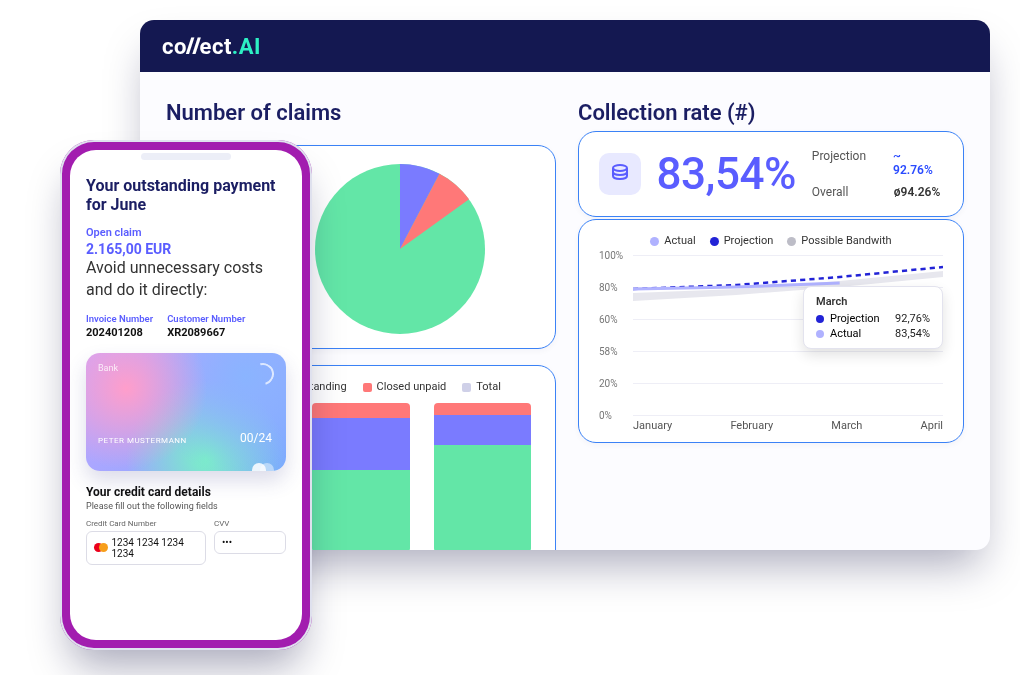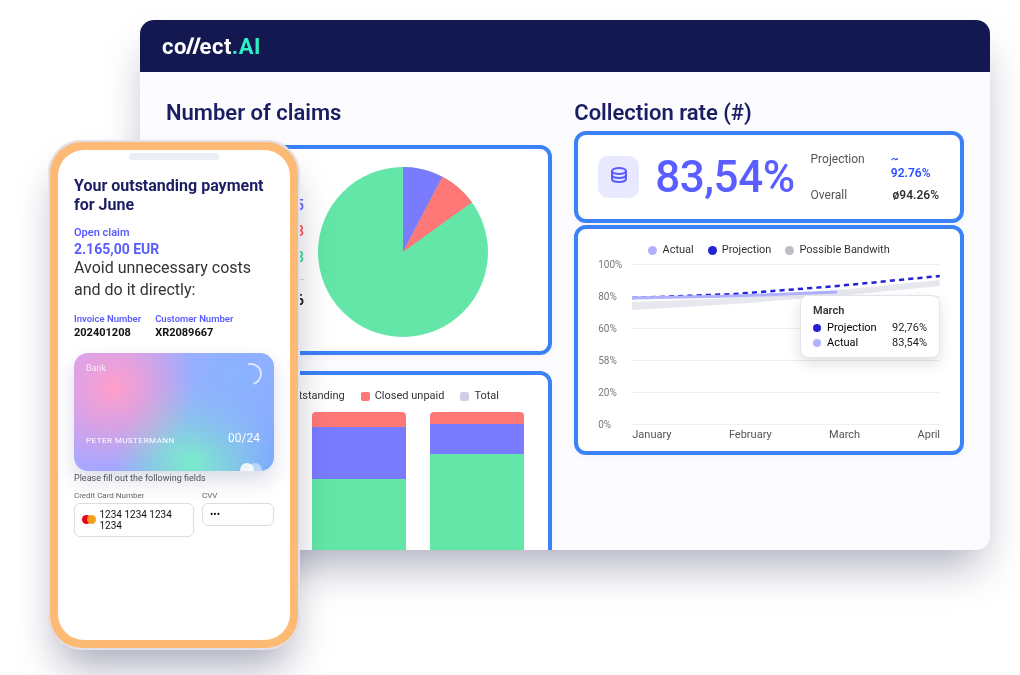--- a/index.html
+++ b/index.html
@@ -21,21 +21,21 @@
   }
   .logo { font-size: 22px; font-weight: 700; color:#fff; letter-spacing:.5px;}
   .logo .ai { color:#2df0c4; }
   .logo .slashl { display:inline-block; transform: skewX(-18deg); }
 
   .d-body { padding: 28px 26px 26px; display:flex; gap:22px; }
   .col-l { width: 390px; display:flex; flex-direction:column; gap:16px;}
   .col-r { flex:1; display:flex; flex-direction:column; gap:2px;}
 
   h2.section { font-size:22px; font-weight:600; color:#1b1e63; margin-bottom:4px;}
-  .card { background:#fff; border:4px solid #3b82f6; border-radius:12px; box-shadow:0 2px 6px rgba(20,24,81,.04); }
+  .card { background:#fff; border:1px solid #3b82f6; border-radius:18px; box-shadow:0 2px 6px rgba(20,24,81,.04); }
 
   
   .pie-card { padding:18px 14px 14px; display:flex; gap:14px; align-items:center;}
   .pie-legend { width:120px; font-size:14px; text-align:right; display:flex; flex-direction:column; gap:10px;}
   .pie-legend .v0{color:#6b6cff;font-weight:600;}
   .pie-legend .v1{color:#ff5b5b;font-weight:600;}
   .pie-legend .v2{color:#38e08f;font-weight:600;}
   .pie-legend hr{border:none;border-top:1px solid #dcdce9;margin:4px 0 2px;}
   .pie-legend .vt{color:#111;font-weight:600;}
   .pie-wrap{width:170px;height:170px;}
@@ -82,22 +82,22 @@
   .tooltip{position:absolute;right:20px;top:66px;background:#fff;border:1px solid #e3e3ee;border-radius:8px;box-shadow:0 6px 14px rgba(0,0,0,.12);padding:8px 12px;font-size:11px;min-width:140px;}
   .tooltip .tt-title{font-weight:600;color:#333;margin-bottom:4px;}
   .tooltip .tt-row{display:flex;align-items:center;gap:6px;justify-content:space-between;margin-top:2px;}
   .tooltip .dot{width:8px;height:8px;border-radius:50%;display:inline-block;}
   .tooltip .dot.dp{background:#2223d6;}
   .tooltip .dot.da{background:#b0b2ff;}
   .tooltip .tval{margin-left:auto;font-variant-numeric:tabular-nums;color:#222;}
 
   
   .phone{
-    position:absolute;left:48px;top:140px;width:252px;height:510px;
-    border-radius:34px;background:#fdba74;
+    position:absolute;left:60px;top:140px;width:252px;height:510px;
+    border-radius:34px;background:#a21caf;
     box-shadow:0 26px 40px -10px rgba(14,15,63,.35), inset 0 0 0 2px #dfe1ee;
     padding:10px;
   }
   .screen{width:100%;height:100%;background:#fff;border-radius:26px;padding:16px 16px 12px;overflow:hidden;position:relative;}
   .notch{position:absolute;top:3px;left:50%;transform:translateX(-50%);width:90px;height:7px;border-radius:5px;background:#eceef7;}
   .ph-title{font-size:16px;font-weight:700;color:#1b1e63;line-height:1.2;margin-top:10px;}
   .ph-sub{margin-top:12px;font-size:11px;color:#5a5dff;font-weight:600;}
   .ph-amt{font-size:14px;color:#5a5dff;font-weight:700;margin-top:2px;}
   .ph-note{font-size:16px;color:#333;line-height:1.35;}
   .ph-fields{display:flex;gap:14px;margin-top:12px;font-size:9.5px;}
@@ -289,20 +289,21 @@
       </div>
     </div>
 
     <div class="cc">
       <span class="bank">Bank</span>
       <span class="name">PETER MUSTERMANN</span>
       <span class="exp">00/24</span>
       <span class="brand"></span>
     </div>
 
+    <div class="cc-head">Your credit card details</div>
     <div class="cc-sub">Please fill out the following fields</div>
 
     <div class="form-row">
       <div class="fld">
         <label>Credit Card Number</label>
         <div class="inp">
             <span class="mc-dot"></span>
             <span>1234 1234 1234 1234</span>
           </div>
       </div>

